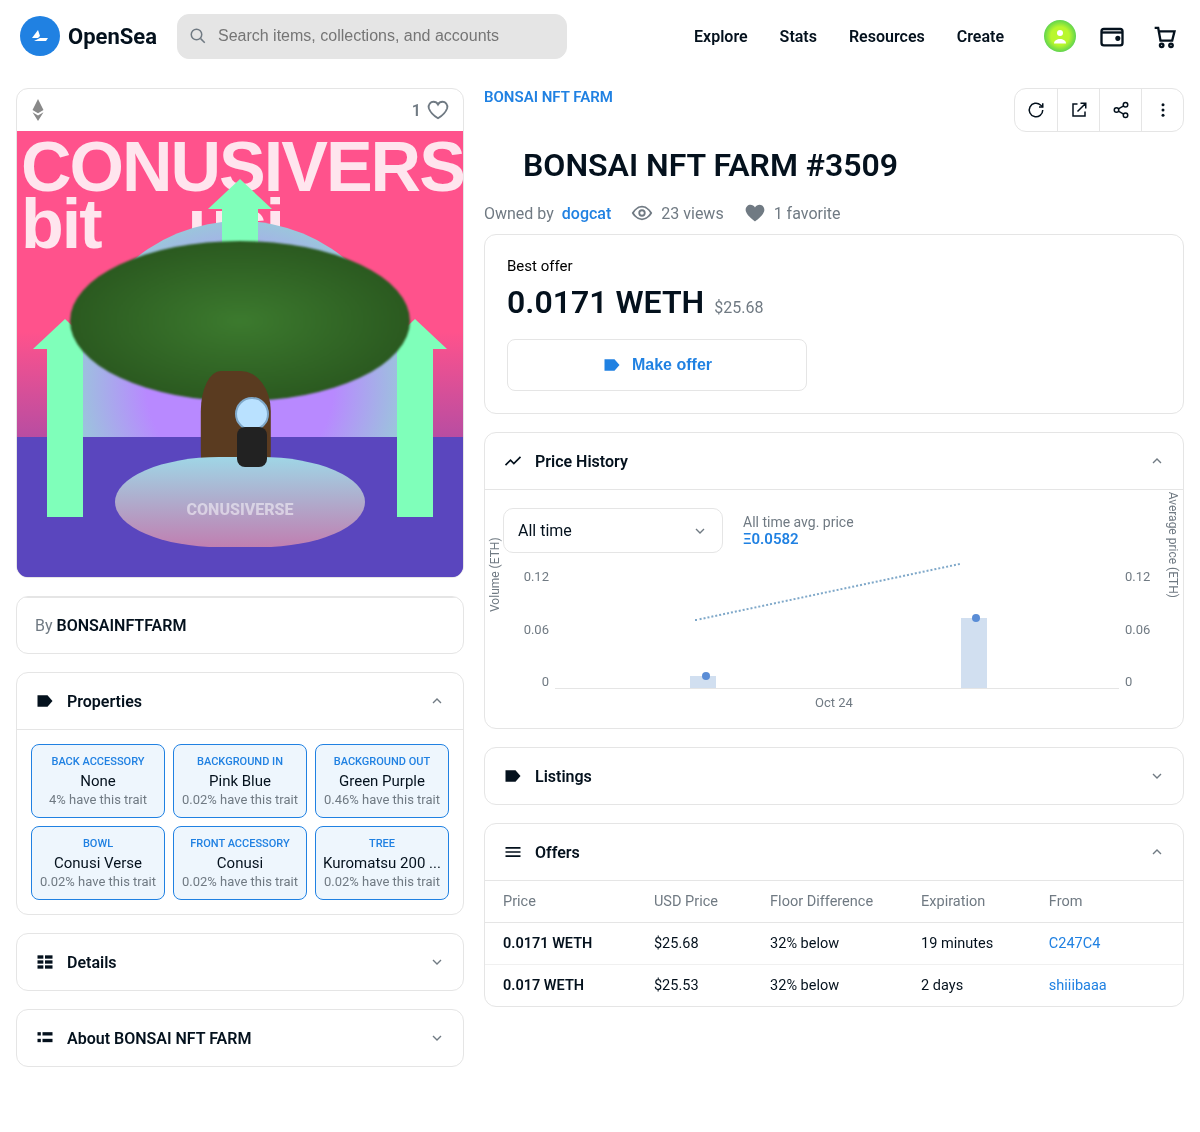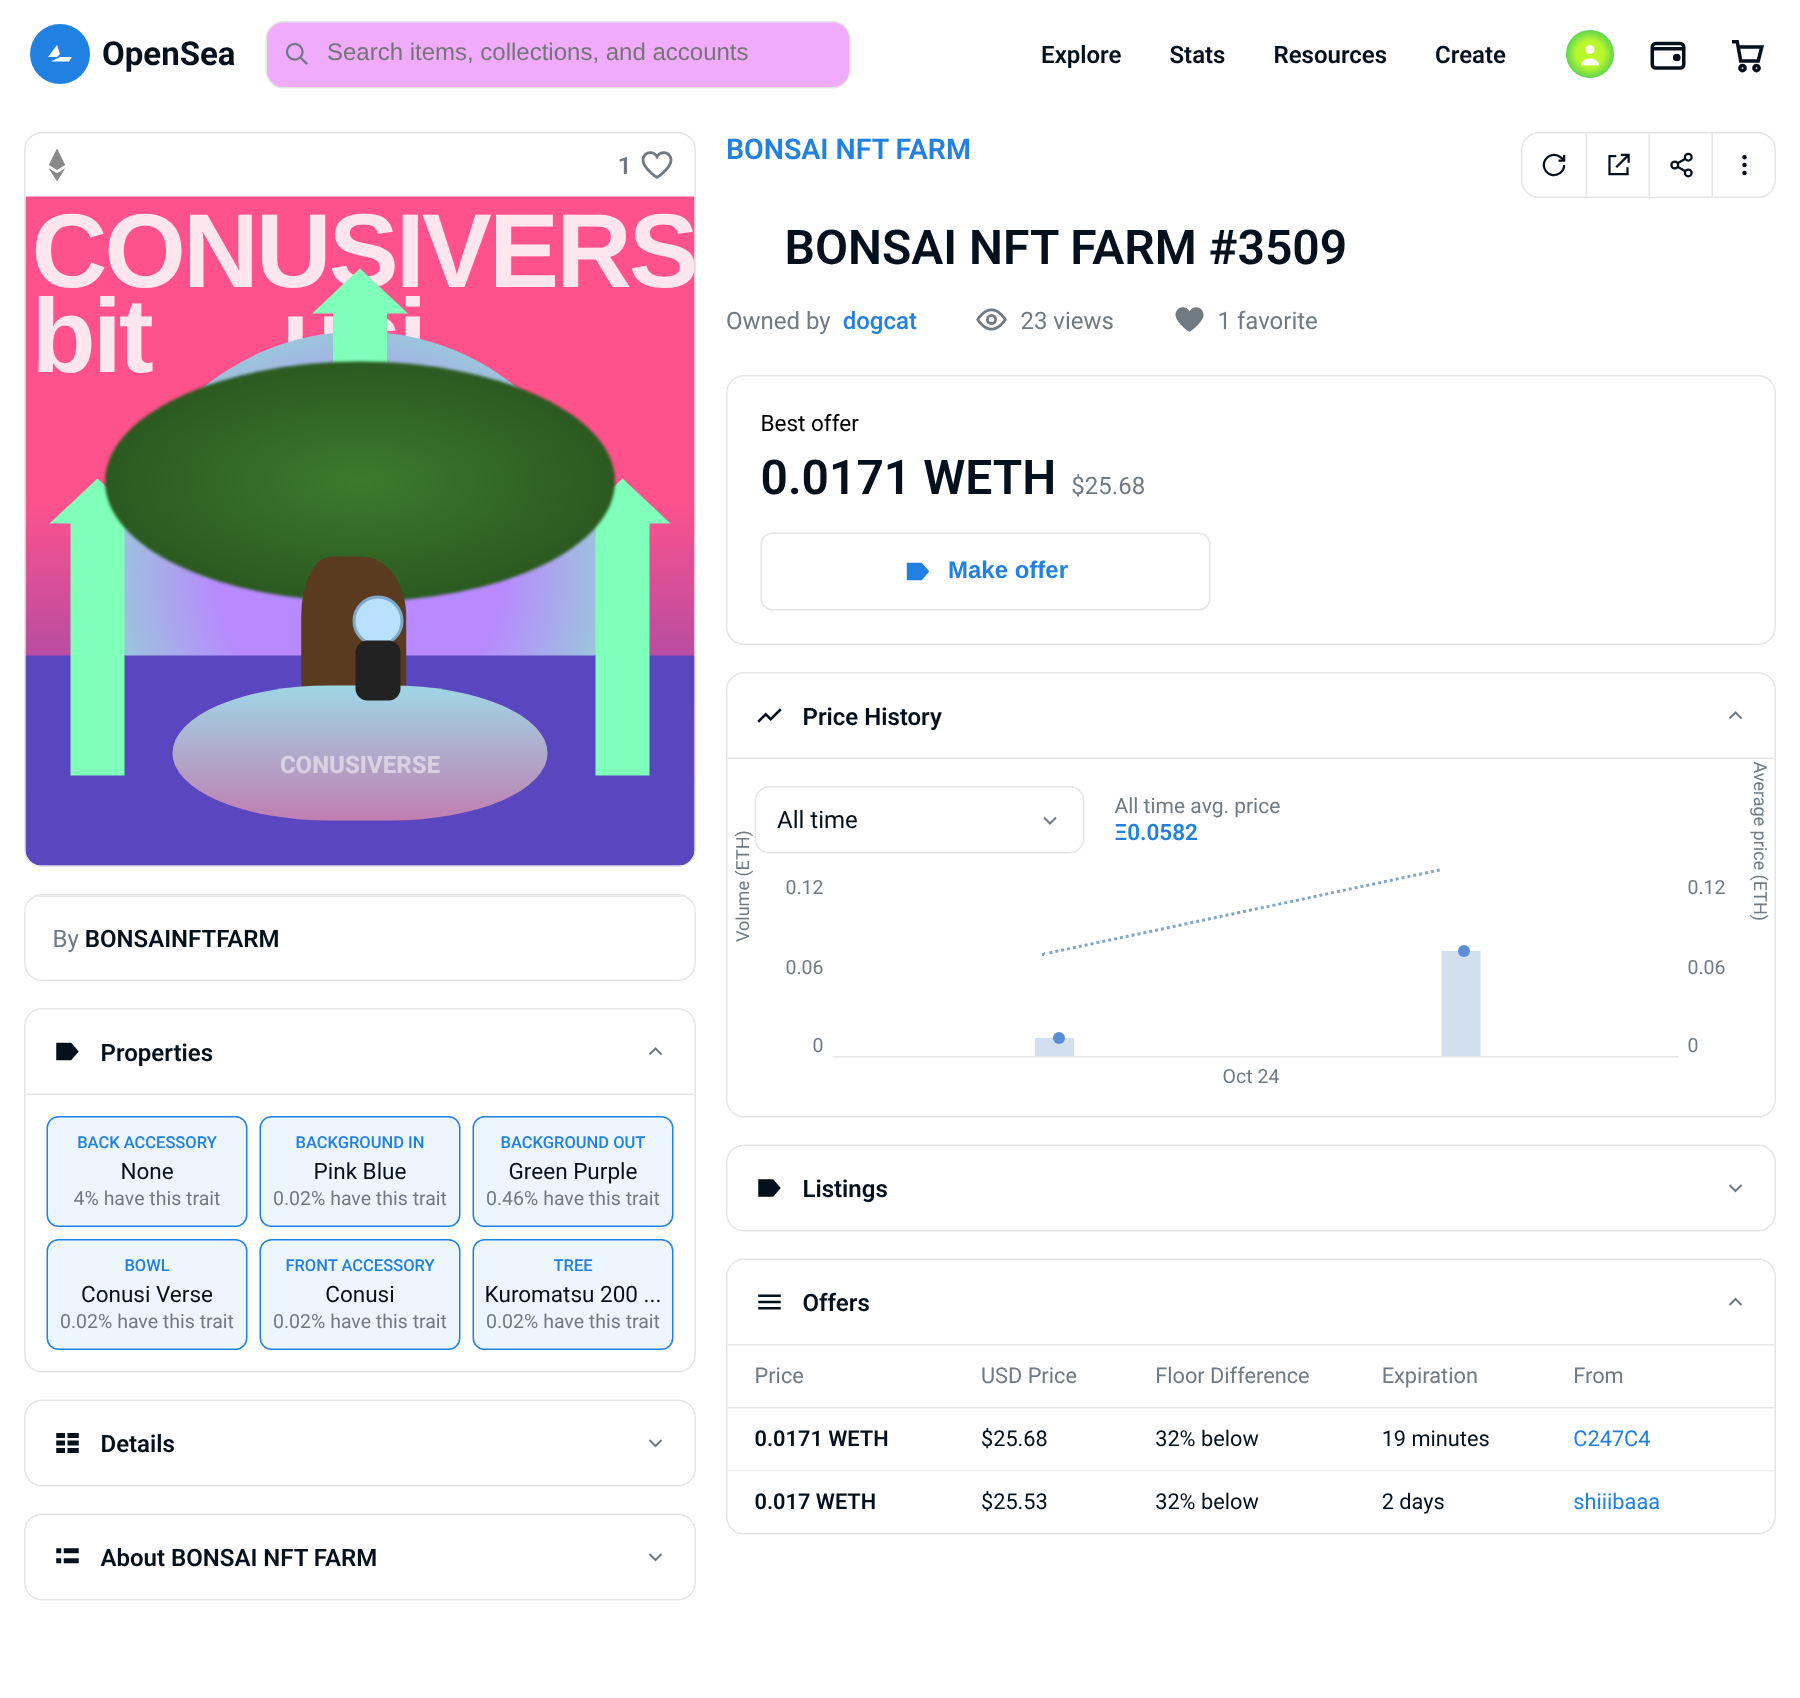--- a/index.html
+++ b/index.html
@@ -4,21 +4,21 @@
 <style>
   * { box-sizing: border-box; margin: 0; padding: 0; }
   body { font-family: -apple-system, BlinkMacSystemFont, "Segoe UI", Roboto, sans-serif; background: #fff; color: #04111d; width: 1200px; }
   
   
   .header { display: flex; align-items: center; padding: 12px 20px; gap: 20px; height: 72px; }
   .logo-wrap { display: flex; align-items: center; gap: 8px; }
   .logo-circle { width: 40px; height: 40px; border-radius: 50%; background: #2081e2; display: flex; align-items: center; justify-content: center; }
   .logo-text { font-size: 22px; font-weight: 700; }
   .search-wrap { flex: 0 0 390px; position: relative; }
-  .search-wrap input { width: 100%; height: 45px; border-radius: 12px; border: 1px solid #e5e5e5; padding: 0 14px 0 40px; font-size: 16px; background: #f0abfc; }
+  .search-wrap input { width: 100%; height: 45px; border-radius: 12px; border: 1px solid #e5e5e5; padding: 0 14px 0 40px; font-size: 16px; background: #e5e5e5; }
   .search-wrap .sicon { position: absolute; left: 12px; top: 50%; transform: translateY(-50%); color: #707a83; }
   .nav { display: flex; gap: 32px; margin-left: auto; }
   .nav-item { font-weight: 600; font-size: 16px; color: #04111d; cursor: pointer; }
   .header-actions { display: flex; gap: 20px; align-items: center; margin-left: 20px; }
   .avatar { width: 32px; height: 32px; border-radius: 50%; background: radial-gradient(circle, #b9f72d 40%, #0cb36f 100%); display:flex; align-items:center; justify-content:center; }
   .icon-btn { width: 32px; height: 32px; display: flex; align-items: center; justify-content: center; color: #04111d; cursor:pointer; }
   
   
   .main { display: flex; gap: 20px; padding: 16px; }
   .left { flex: 0 0 448px; }
@@ -58,27 +58,27 @@
   .desc-by strong { color: #04111d; font-weight: 600; }
   
   
   .props-grid { display: grid; grid-template-columns: repeat(3, 1fr); gap: 8px; padding: 14px; }
   .prop-card { border: 1px solid #2081e2; border-radius: 8px; background: #eef6fd; padding: 10px 6px; text-align: center; }
   .prop-type { color: #2081e2; font-size: 11px; font-weight: 500; text-transform: uppercase; }
   .prop-value { color: #04111d; font-weight: 400; font-size: 15px; margin: 4px 0 2px; overflow: hidden; text-overflow: ellipsis; white-space: nowrap; }
   .prop-rarity { color: #707a83; font-size: 13px; }
   
   
-  .collection-link { color: #2081e2; font-weight: 600; font-size: 19px; }
+  .collection-link { color: #2081e2; font-weight: 600; font-size: 15px; }
   .action-bar { display: flex; border: 1px solid #e5e5e5; border-radius: 12px; overflow: hidden; }
   .action-bar > div { width: 42px; height: 42px; display: flex; align-items: center; justify-content:center; cursor:pointer; }
   .action-bar > div + div { border-left: 1px solid #e5e5e5; }
   .top-row { display: flex; justify-content: space-between; align-items: flex-start; margin-bottom: 14px; }
   .title { font-size: 32px; font-weight: 600; margin-bottom: 18px; margin-left: 39px; }
-  .meta-row { display: flex; align-items: center; gap: 39px; color: #707a83; margin-bottom: 26px; }
+  .meta-row { display: flex; align-items: center; gap: 20px; color: #707a83; margin-bottom: 10px; }
   .meta-row a { color: #2081e2; text-decoration: none; font-weight: 500; }
   .meta-item { display: flex; align-items: center; gap: 8px; }
   
   
   .offer-box { border: 1px solid #e5e5e5; border-radius: 12px; padding: 22px; margin-bottom: 18px; }
   .offer-label { color: #000000; font-size: 15px; margin-bottom: 8px; }
   .offer-price { font-size: 32px; font-weight: 600; display: flex; align-items: baseline; gap: 10px; }
   .offer-usd { font-size: 16px; color: #707a83; font-weight: 400; }
   .make-offer-btn { margin-top: 18px; display: inline-flex; align-items: center; justify-content: center; gap: 10px; height: 52px; width: 300px; border: 1px solid #e5e5e5; border-radius: 8px; background: #fff; color: #2081e2; font-weight: 600; font-size: 16px; cursor: pointer; }
   

